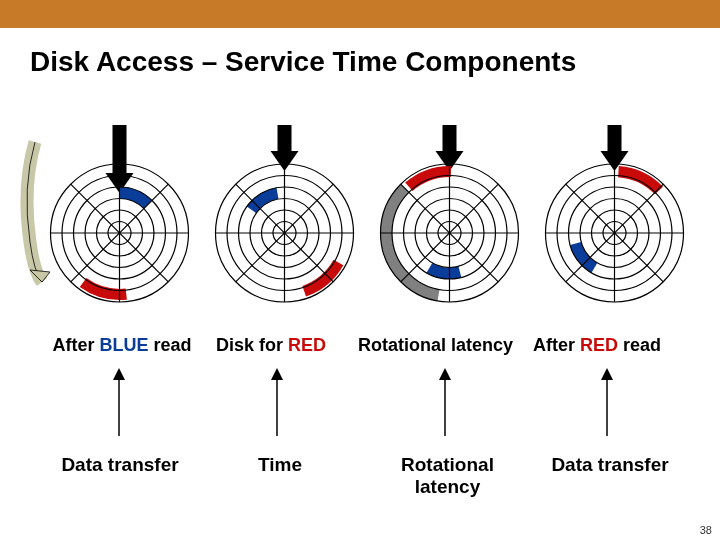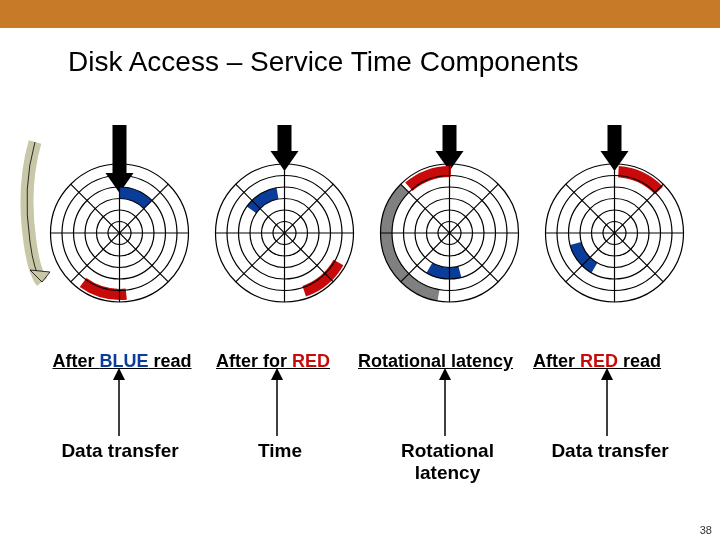--- a/index.html
+++ b/index.html
@@ -11,24 +11,23 @@
     position: relative;
     overflow: hidden;
   }
   .top-bar {
     width: 100%;
     height: 28px;
     background: #c77a28;
   }
   .title {
     font-size: 28px;
-    font-weight: normal;
+    font-weight: bold;
     color: #000;
-    padding: 18px 0 0 20px;
-    margin-left: 48px;
+    padding: 18px 0 0 30px;
   }
   .disks-row {
     position: absolute;
     top: 125px;
     left: 0;
     width: 720px;
     height: 200px;
   }
   .disk-wrap {
     position: absolute;
@@ -40,26 +39,25 @@
   .disk-wrap.d4 { left: 537px; }
   .disk-svg { display: block; }
   .caption-row {
     position: absolute;
     top: 335px;
     left: 0;
     width: 720px;
   }
   .caption {
     position: absolute;
-    top: 16px;
+    top: 0;
     font-size: 18px;
     font-weight: bold;
     text-align: center;
     white-space: nowrap;
-    text-decoration: underline;
   }
   .caption .blue { color: #0a3d9a; }
   .caption .red { color: #c90a0a; }
   .arrow-row {
     position: absolute;
     top: 368px;
     left: 0;
     width: 720px;
   }
   .up-arrow {
@@ -67,21 +65,21 @@
     top: 0;
   }
   .label-row {
     position: absolute;
     top: 440px;
     left: 0;
     width: 720px;
   }
   .label {
     position: absolute;
-    top: 0;
+    top: 14px;
     font-size: 19px;
     font-weight: bold;
     text-align: center;
   }
   .page-num {
     position: absolute;
     right: 8px;
     bottom: 4px;
     font-size: 11px;
     color: #333;
@@ -225,21 +223,21 @@
     </svg>
   </div>
 
 </div>
 
 <div class="caption-row">
   <div class="caption" style="left:42px; width:160px;">
     <span>After </span><span class="blue">BLUE</span><span> read</span>
   </div>
   <div class="caption" style="left:216px;">
-    <span>After for </span><span class="red">RED</span>
+    <span>Disk for </span><span class="red">RED</span>
   </div>
   <div class="caption" style="left:358px;">Rotational latency</div>
   <div class="caption" style="left:533px;text-align:center;">
     <span>After </span><span class="red">RED</span><span> read</span>
   </div>
 </div>
 
 <div class="arrow-row">
   <svg class="up-arrow" style="left:112px" width="14" height="68">
     <line x1="7" y1="68" x2="7" y2="8" stroke="#000" stroke-width="1.5"></line>

